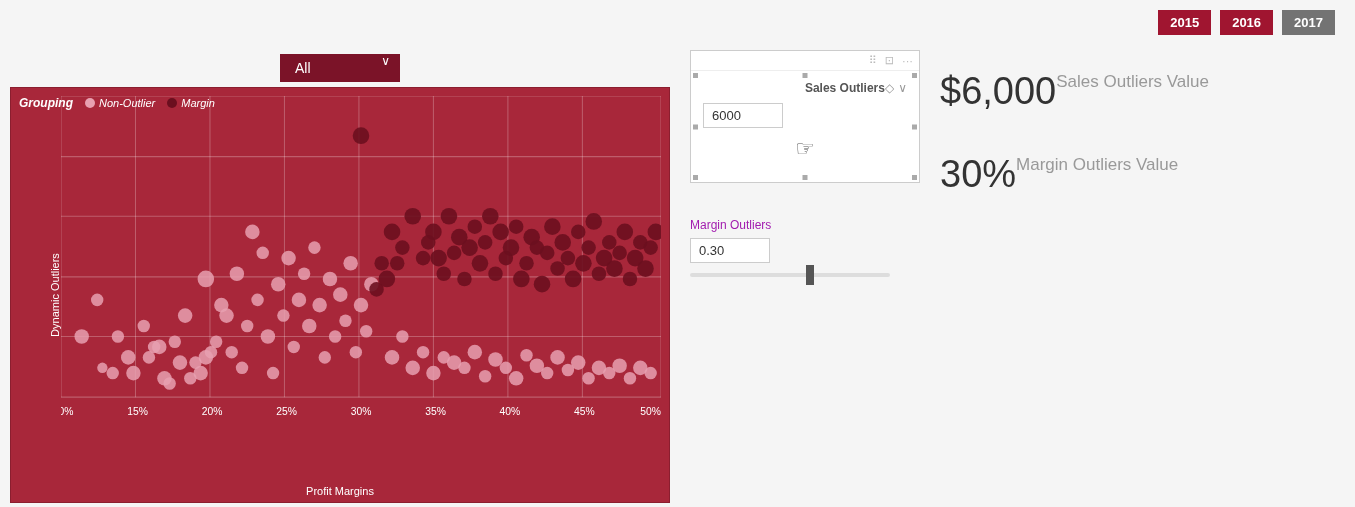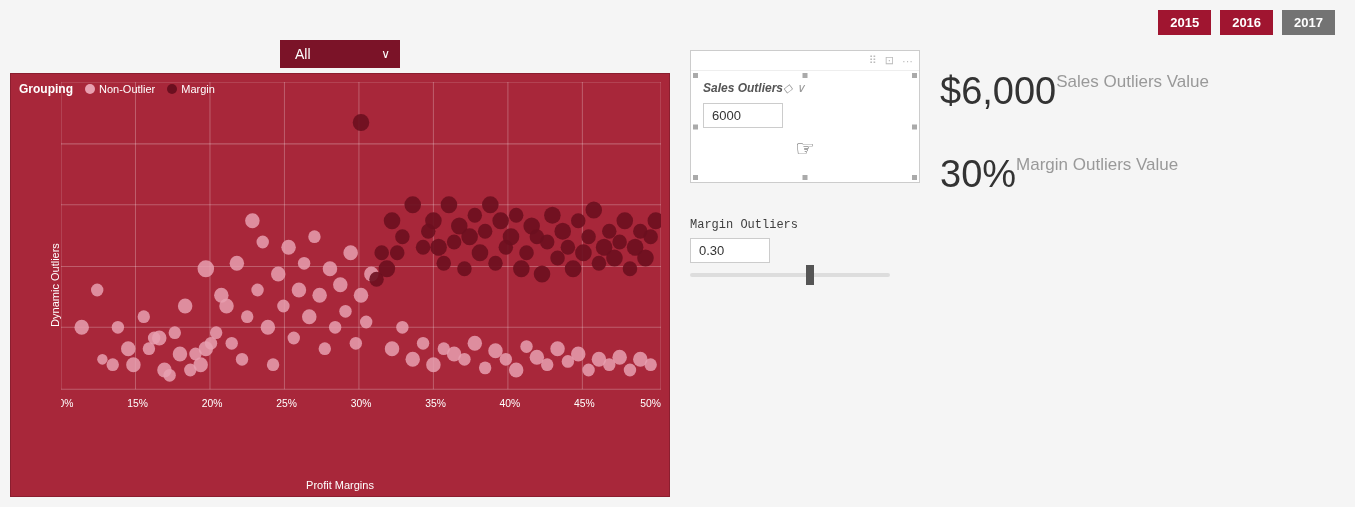--- a/index.html
+++ b/index.html
@@ -73,20 +73,21 @@
       background: #7b1328;
       color: white;
       border: none;
       padding: 6px 30px 6px 15px;
       font-size: 14px;
       cursor: pointer;
       appearance: none;
       -webkit-appearance: none;
       position: relative;
       min-width: 120px;
+      margin-top: 14px;
     }
 
     .dropdown-wrapper {
       position: relative;
       display: inline-block;
     }
 
     .dropdown-chevron {
       position: absolute;
       right: 10px;
@@ -105,20 +106,21 @@
       padding: 8px 8px 30px 50px;
     }
 
     .legend {
       display: flex;
       align-items: center;
       gap: 12px;
       position: absolute;
       top: 8px;
       left: 8px;
+      font-style: italic;
     }
 
     .legend-title {
       color: white;
       font-size: 12px;
       font-weight: 600;
     }
 
     .legend-item {
       display: flex;
@@ -214,22 +216,21 @@
 
     .metric-label {
       font-size: 17px;
       color: #999;
       margin-top: 2px;
     }
 
     .card-title-row {
       display: flex;
       align-items: center;
-      justify-content: flex-start;
-      font-style: italic;
+      justify-content: flex-end;
     }
 
     .card-title {
       font-size: 12px;
       color: #555;
       font-weight: 600;
     }
 
     .card-title-icons {
       display: flex;
@@ -499,21 +500,21 @@
           <div style="position:absolute; top:2px; left:2px; width:5px;height:5px;background:#aaa;"></div>
           <div style="position:absolute; top:2px; right:2px; width:5px;height:5px;background:#aaa;"></div>
           <div style="position:absolute; bottom:2px; left:50%; width:5px;height:5px;background:#aaa;transform:translateX(-50%);"></div>
           <div style="position:absolute; top:2px; left:50%; width:5px;height:5px;background:#aaa;transform:translateX(-50%);"></div>
           <div style="position:absolute; top:50%; right:2px; width:5px;height:5px;background:#aaa;transform:translateY(-50%);"></div>
           <div style="position:absolute; top:50%; left:2px; width:5px;height:5px;background:#aaa;transform:translateY(-50%);"></div>
         </div>
       </div>
 
       <div style="padding:5px 0;">
-        <div style="font-size:12px;color:#404040;margin-bottom:6px;font-family:Liberation Mono, monospace;">Margin Outliers</div>
+        <div style="font-size:12px;color:#a21caf;margin-bottom:6px;">Margin Outliers</div>
         <input class="control-input" type="text" value="0.30" style="">
         
         <div style="margin-top:10px; position:relative; width:200px;">
           <div style="height:4px;background:#ddd;position:relative;border-radius:2px;">
             <div style="position:absolute;top:-8px;left:60%;width:8px;height:20px;background:#555;cursor:pointer;transform:translateX(-50%);"></div>
           </div>
         </div>
       </div>
     </div>
 

